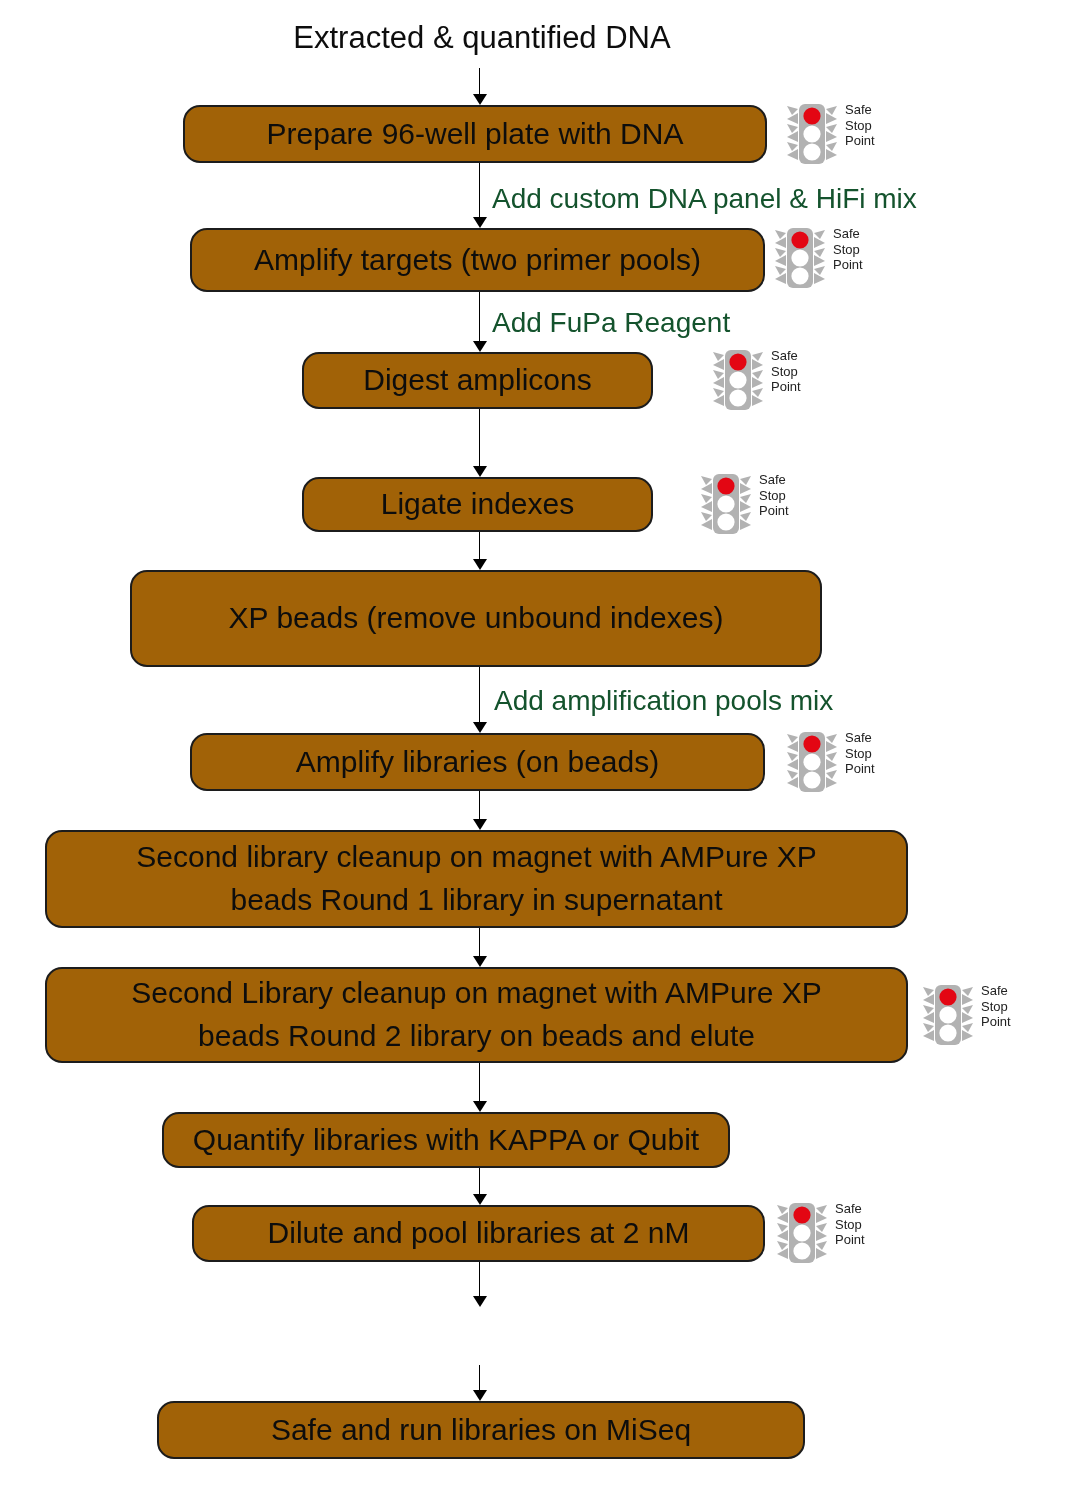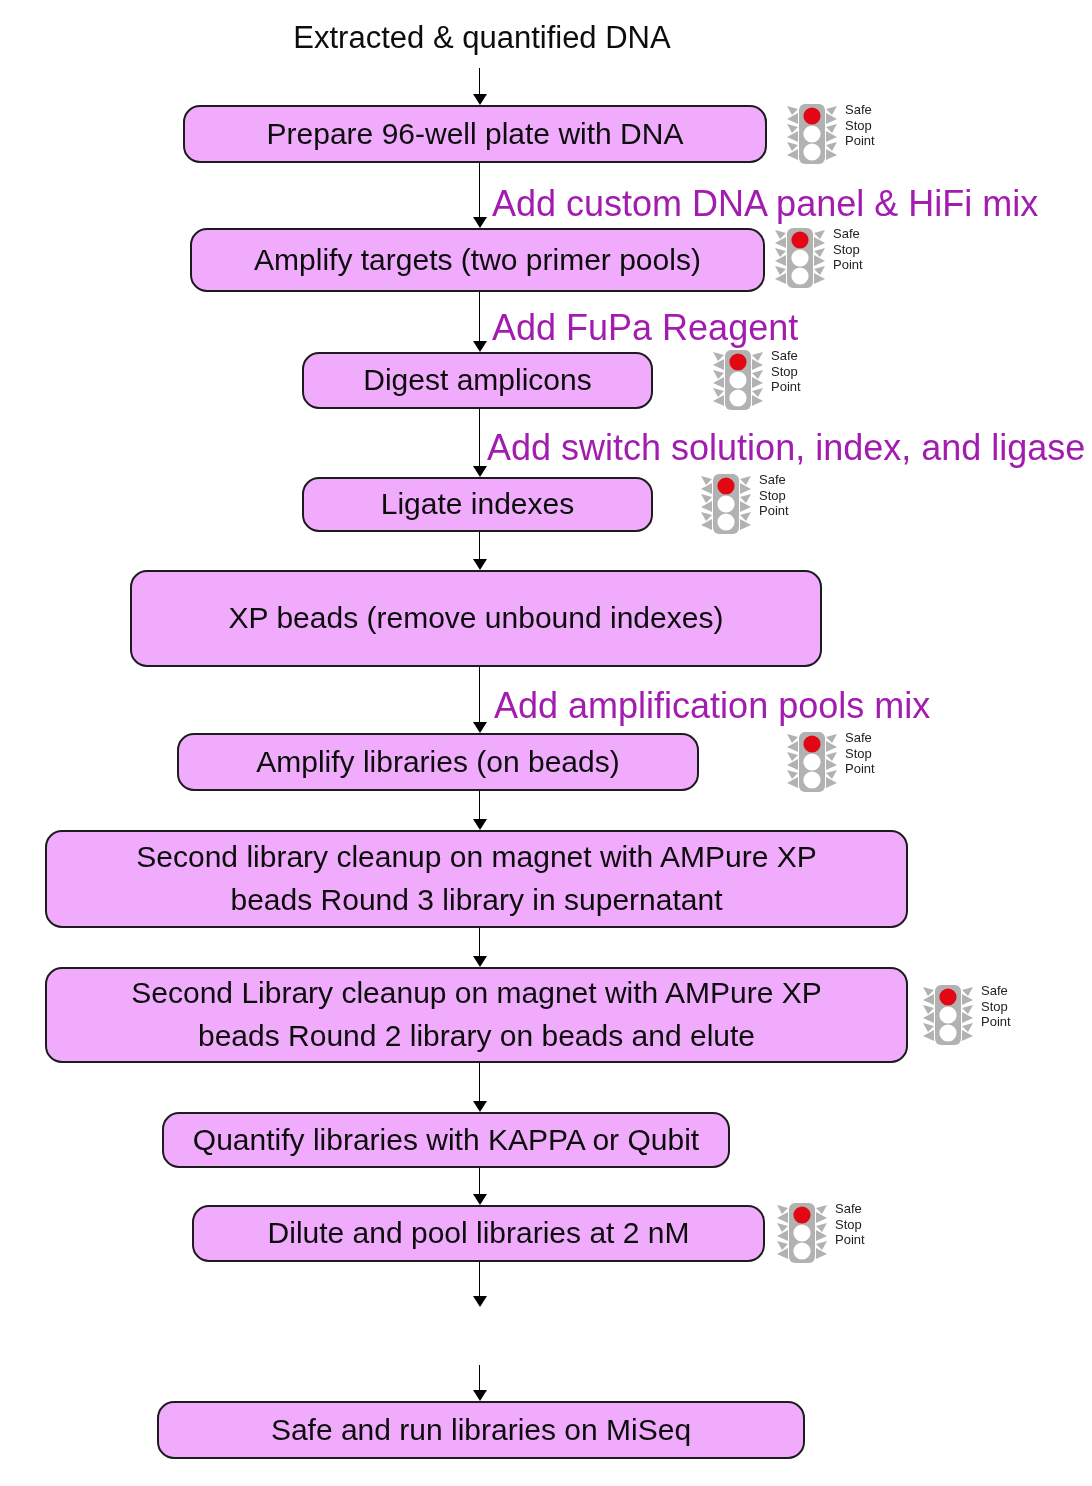--- a/index.html
+++ b/index.html
@@ -5,28 +5,28 @@
   html,body{margin:0;padding:0;background:#ffffff;}
   .canvas{
     position:relative;width:1092px;height:1486px;background:#ffffff;overflow:hidden;
     font-family:"Liberation Sans","DejaVu Sans",sans-serif;color:#111111;border-radius:12px;
   }
   .title{
     position:absolute;transform:translateX(-50%);white-space:nowrap;
     font-size:31px;font-weight:400;color:#0d0d0d;
   }
   .box{
-    position:absolute;box-sizing:border-box;background:#f0abfc;
+    position:absolute;box-sizing:border-box;background:#a16207;
     border:2.5px solid #1c1c1c;border-radius:17px;
     display:flex;flex-direction:column;justify-content:center;align-items:center;
     text-align:center;font-size:30px;line-height:1.42;color:#0d0d0d;padding:2px 12px;
   }
   .box span{display:block;white-space:nowrap;}
   .alabel{
-    position:absolute;white-space:nowrap;font-size:36px;color:#a21caf;text-align:center;
+    position:absolute;white-space:nowrap;font-size:28px;color:#14532d;text-align:center;
   }
   .arrow{position:absolute;width:14px;margin-left:-7px;}
   .arrow::before{
     content:"";position:absolute;left:6.2px;top:0;bottom:9px;border-left:1.7px solid #000;
   }
   .arrow::after{
     content:"";position:absolute;left:0;bottom:0;width:0;height:0;
     border-left:7px solid transparent;border-right:7px solid transparent;border-top:11px solid #000;
   }
   .tl{position:absolute;display:flex;align-items:flex-start;gap:7px;}
@@ -47,21 +47,20 @@
   <div class="arrow" style="left:480px;top:667px;height:66px"></div>
   <div class="arrow" style="left:480px;top:791px;height:39px"></div>
   <div class="arrow" style="left:480px;top:928px;height:39px"></div>
   <div class="arrow" style="left:480px;top:1063px;height:49px"></div>
   <div class="arrow" style="left:480px;top:1168px;height:37px"></div>
   <div class="arrow" style="left:480px;top:1262px;height:45px"></div>
   <div class="arrow" style="left:480px;top:1365px;height:36px"></div>
 
   <div class="alabel" style="left:492px;top:183px">Add custom DNA panel &amp; HiFi mix</div>
   <div class="alabel" style="left:492px;top:307px">Add FuPa Reagent</div>
-  <div class="alabel" style="left:487px;top:427px">Add switch solution, index, and ligase</div>
   <div class="alabel" style="left:494px;top:685px">Add amplification pools mix</div>
 
   <div class="box" style="left:183px;top:105px;width:584px;height:58px">
     <span>Prepare 96-well plate with DNA</span>
   </div>
 
   <div class="box" style="left:190px;top:228px;width:575px;height:64px">
     <span>Amplify targets (two primer pools)</span>
   </div>
 
@@ -70,27 +69,27 @@
   </div>
 
   <div class="box" style="left:302px;top:477px;width:351px;height:55px">
     <span>Ligate indexes</span>
   </div>
 
   <div class="box" style="left:130px;top:570px;width:692px;height:97px">
     <span>XP beads (remove unbound indexes)</span>
   </div>
 
-  <div class="box" style="left:177px;top:733px;width:522px;height:58px">
+  <div class="box" style="left:190px;top:733px;width:575px;height:58px">
     <span>Amplify libraries (on beads)</span>
   </div>
 
   <div class="box" style="left:45px;top:830px;width:863px;height:98px">
     <span>Second library cleanup on magnet with AMPure XP</span>
-    <span>beads Round 3 library in supernatant</span>
+    <span>beads Round 1 library in supernatant</span>
   </div>
 
   <div class="box" style="left:45px;top:967px;width:863px;height:96px">
     <span>Second Library cleanup on magnet with AMPure XP</span>
     <span>beads Round 2 library on beads and elute</span>
   </div>
 
   <div class="box" style="left:162px;top:1112px;width:568px;height:56px">
     <span>Quantify libraries with KAPPA or Qubit</span>
   </div>

